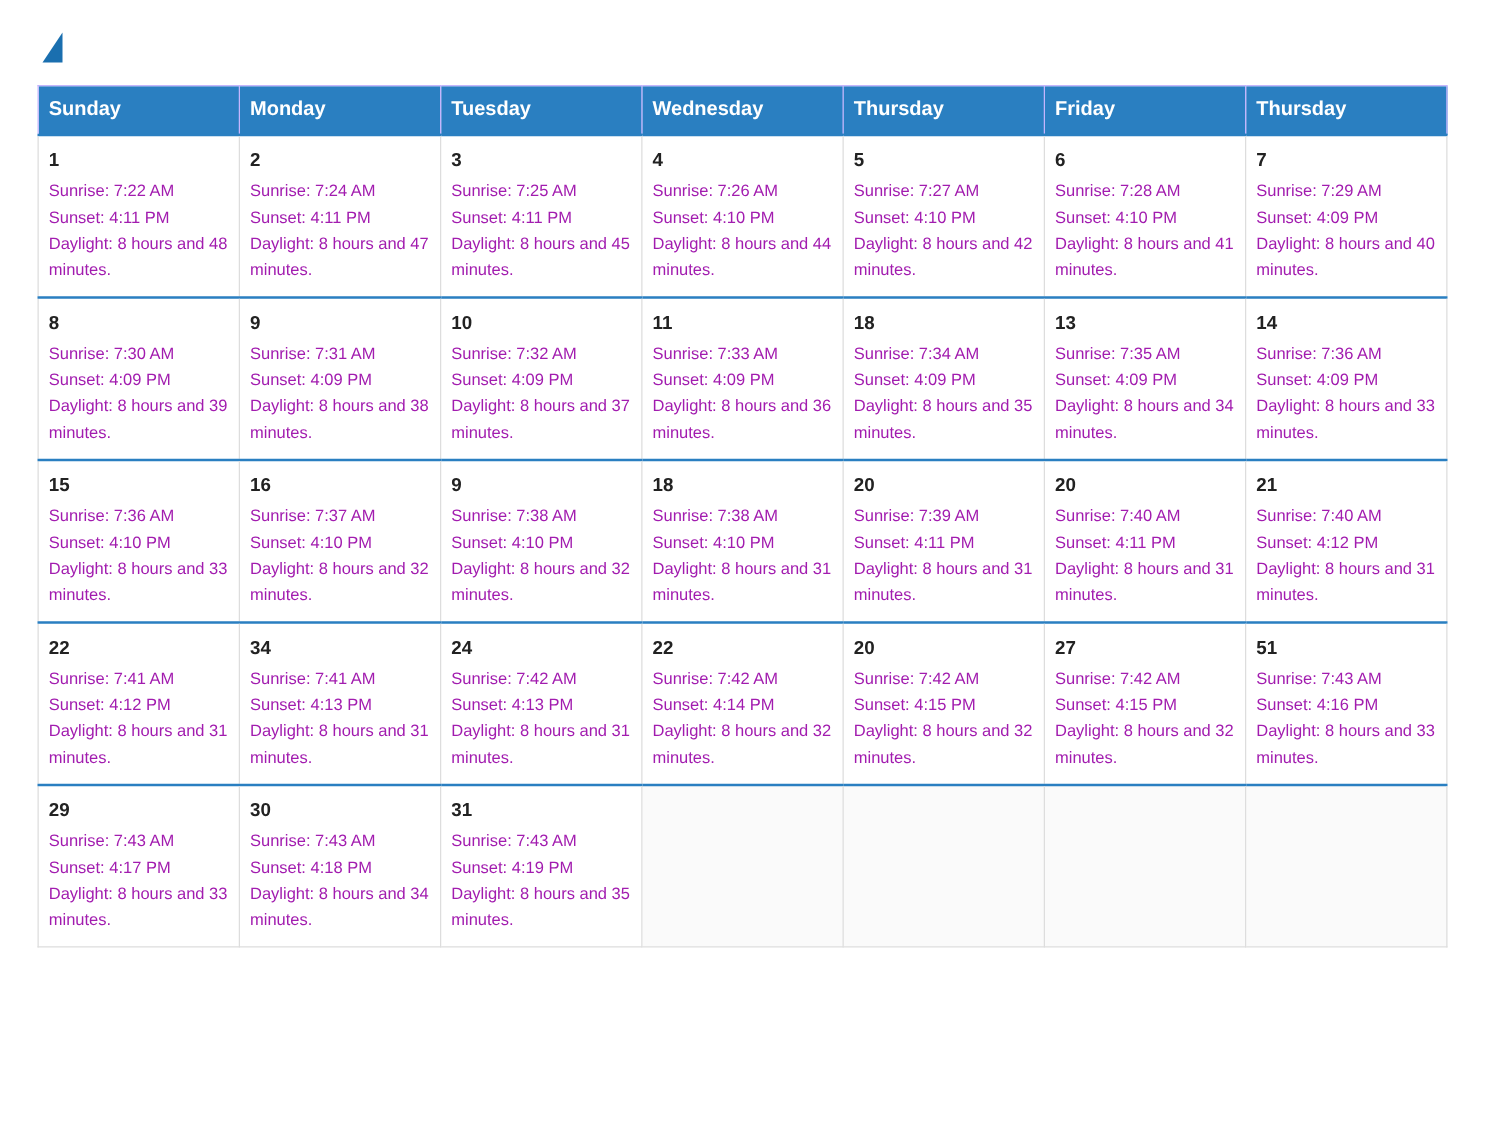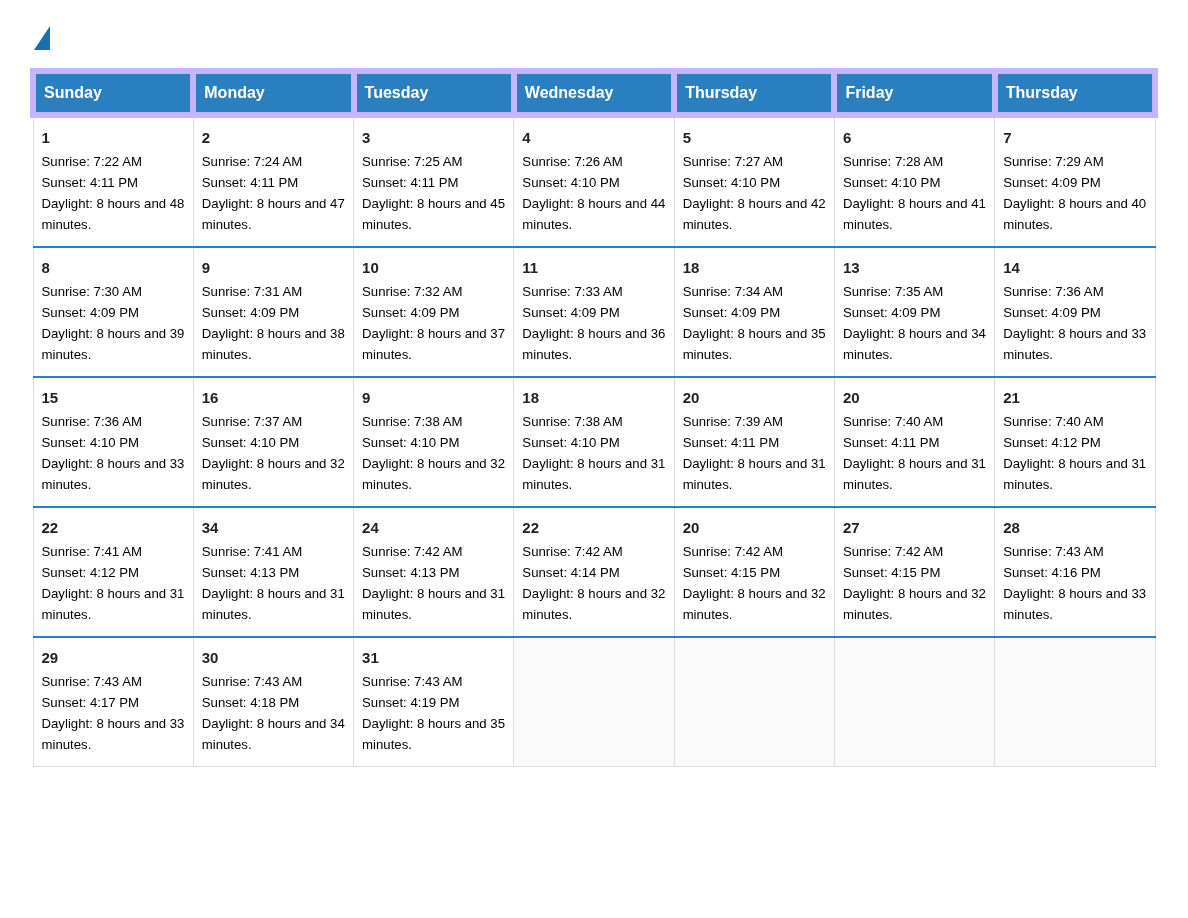--- a/index.html
+++ b/index.html
@@ -57,40 +57,40 @@
       border-collapse: collapse;
       table-layout: fixed;
     }
     thead tr th {
       background-color: #2a7fc1;
       color: #fff;
       padding: 10px 8px;
       font-size: 16px;
       font-weight: bold;
       text-align: left;
-      border: 6px solid #c4b5fd;
+      border: 1px solid #c4b5fd;
     }
     tbody tr td {
       vertical-align: top;
       padding: 8px 8px 10px 8px;
       border: 1px solid #ccc;
       font-size: 13.5px;
       line-height: 1.55;
       background: #fff;
       min-height: 100px;
     }
     tbody tr td .day-num {
       font-size: 15px;
       font-weight: bold;
       display: block;
       margin-bottom: 3px;
     }
     tbody tr td .day-info {
       font-size: 13.2px;
-      color: #000000;
+      color: #a21caf;
     }
     tbody tr:nth-child(odd) td {
       background: #fff;
     }
     tbody tr td.empty {
       background: #fafafa;
     }
     
     tbody tr td {
       border-top: 2px solid #2a7fc1;
@@ -238,21 +238,21 @@
         </td>
         <td>
           <span class="day-num">20</span>
           <span class="day-info">Sunrise: 7:42 AM<br>Sunset: 4:15 PM<br>Daylight: 8 hours and 32 minutes.</span>
         </td>
         <td>
           <span class="day-num">27</span>
           <span class="day-info">Sunrise: 7:42 AM<br>Sunset: 4:15 PM<br>Daylight: 8 hours and 32 minutes.</span>
         </td>
         <td>
-          <span class="day-num">28</span>
+          <span class="day-num">51</span>
           <span class="day-info">Sunrise: 7:43 AM<br>Sunset: 4:16 PM<br>Daylight: 8 hours and 33 minutes.</span>
         </td>
       </tr>
       <tr>
         <td>
           <span class="day-num">29</span>
           <span class="day-info">Sunrise: 7:43 AM<br>Sunset: 4:17 PM<br>Daylight: 8 hours and 33 minutes.</span>
         </td>
         <td>
           <span class="day-num">30</span>

